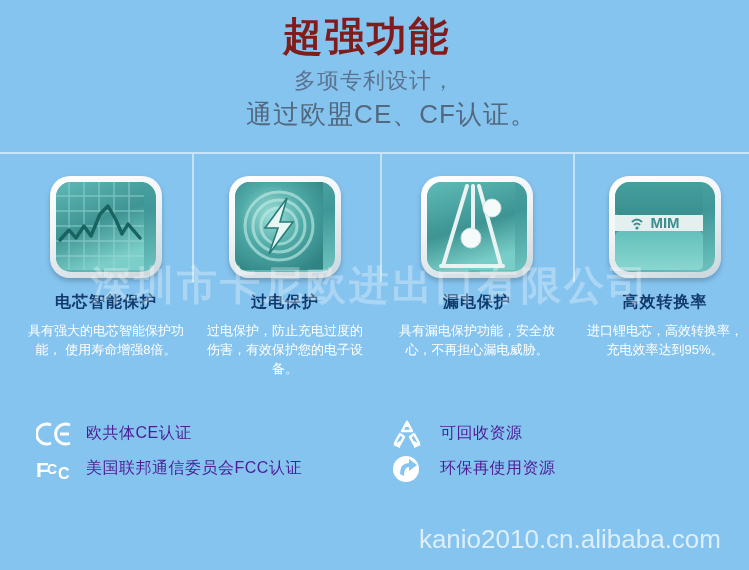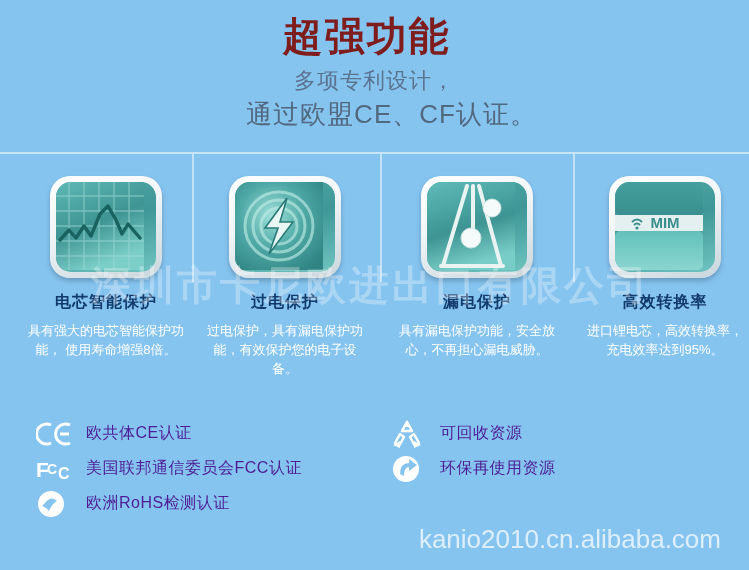--- a/index.html
+++ b/index.html
@@ -232,21 +232,21 @@
               <circle cx="44" cy="44" r="34"></circle>
               <circle cx="44" cy="44" r="26"></circle>
               <circle cx="44" cy="44" r="18"></circle>
             </g>
             <path d="M52 16 L30 46 L43 46 L34 72 L58 40 L45 40 Z" fill="#e8f7f4" stroke="#2a7c78" stroke-width="1.6"></path>
           </svg>
         </div>
       </div>
     </div>
     <div class="feat-title">过电保护</div>
-    <div class="feat-desc">过电保护，具有漏电保护功能，有效保护您的电子设备。</div>
+    <div class="feat-desc">过电保护，防止充电过度的伤害，有效保护您的电子设备。</div>
   </div>
 
   <div class="feature" style="left:383px">
     <div class="icon-wrap">
       <div class="icon-frame">
         <div class="icon-face">
           <svg width="88" height="88" viewBox="0 0 88 88" style="display:block">
             <defs>
               <linearGradient id="tealg3" x1="0" y1="0" x2="0.3" y2="1">
                 <stop offset="0%" stop-color="#5fbcb8"></stop>
@@ -322,29 +322,20 @@
       <span class="cert-icon">
         <svg width="38" height="28" viewBox="0 0 38 28">
           <text x="0" y="22" font-family="Liberation Sans, sans-serif" font-size="21" font-weight="bold" fill="#ffffff">F</text>
           <text x="11" y="19" font-family="Liberation Sans, sans-serif" font-size="14" font-weight="bold" fill="#ffffff">C</text>
           <text x="22" y="24" font-family="Liberation Sans, sans-serif" font-size="16" font-weight="bold" fill="#ffffff">C</text>
         </svg>
       </span>
       <span class="cert-label">美国联邦通信委员会FCC认证</span>
     </div>
 
-    <div class="cert-row">
-      <span class="cert-icon">
-        <svg width="38" height="28" viewBox="0 0 38 28">
-          <circle cx="15" cy="14" r="13" fill="#ffffff"></circle>
-          <path d="M9 13 Q15 5 21 11 Q16 14 13 21 Q10 17 6 16" fill="#86c4f0"></path>
-        </svg>
-      </span>
-      <span class="cert-label">欧洲RoHS检测认证</span>
-    </div>
   </div>
 
   <div class="cert-col" id="cert-col-right">
 
     <div class="cert-row">
       <span class="cert-icon">
         <svg width="34" height="30" viewBox="0 0 34 30">
           <g fill="none" stroke="#ffffff" stroke-width="2.4" stroke-linejoin="round">
             <path d="M17 3 L12 12 L17 12 L22 12 Z"></path>
             <path d="M5 24 L10 15 L14 18 L9 27 Z"></path>

